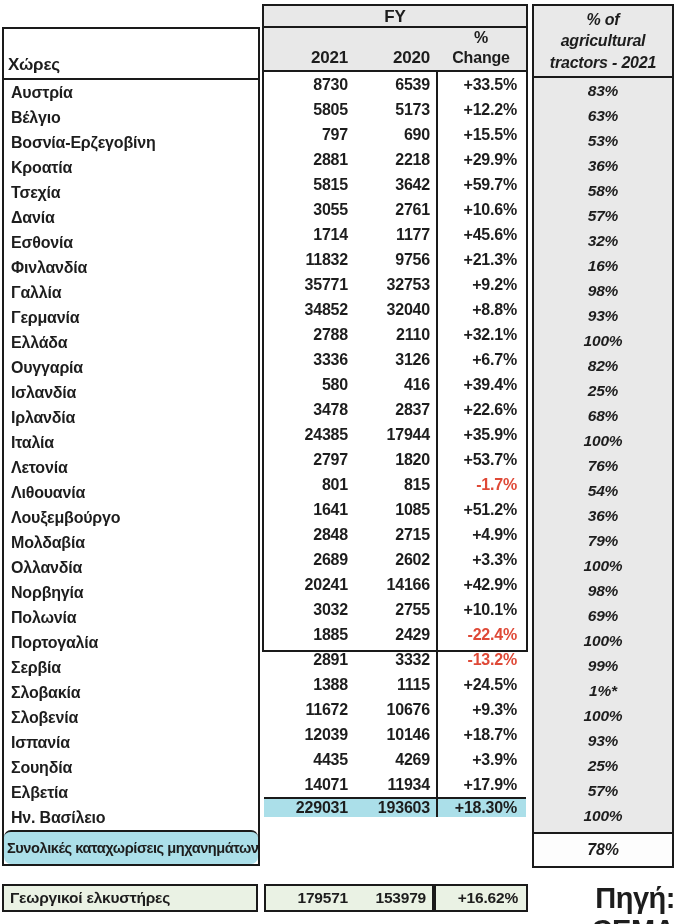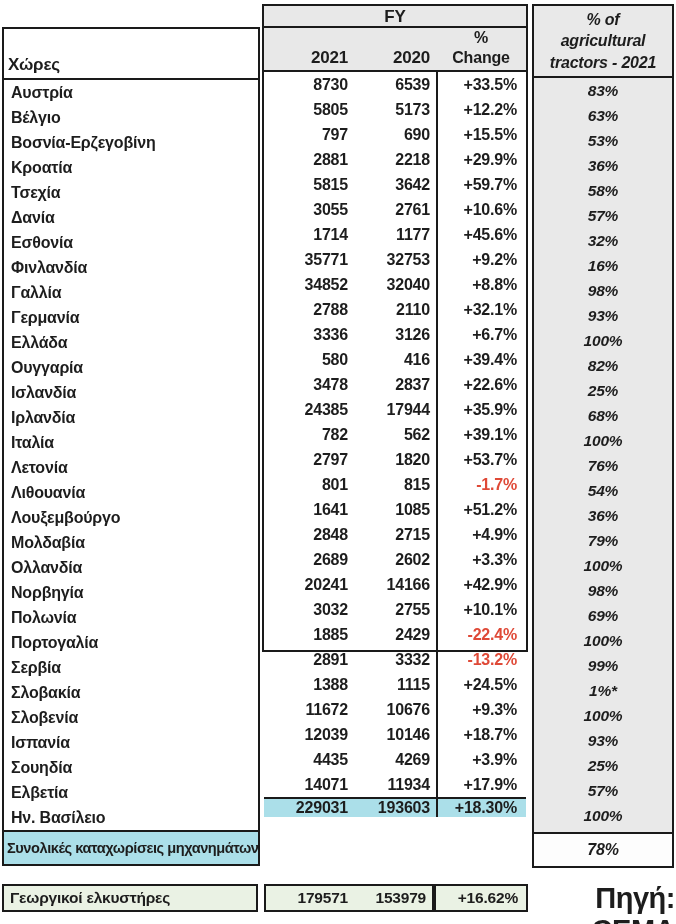--- a/index.html
+++ b/index.html
@@ -20,21 +20,21 @@
   }
   .panel{position:absolute;border:2px solid var(--border);background:#fff;}
 
   
   .left{left:2px;top:27px;width:258px;height:839px;display:flex;flex-direction:column;}
   .chead{height:51px;border-bottom:2px solid var(--border);display:flex;align-items:flex-end;
          padding:0 4px 3px 4px;font-size:17px;}
   .crow{height:25px;line-height:25px;padding-left:7px;font-size:16px;white-space:nowrap;}
   .ctotal{flex:1;border-top:2px solid var(--border);background:var(--total-bg);
           display:flex;align-items:center;padding-left:3px;font-size:14.6px;
-          letter-spacing:-0.45px;white-space:nowrap;}
+          letter-spacing:-0.45px;white-space:nowrap;border-radius:7px;}
 
   
   .mid{left:262px;top:4px;width:266px;height:648px;display:flex;flex-direction:column;}
   .fyhead{height:22px;line-height:22px;background:var(--hdr-bg);border-bottom:2px solid var(--border);
           text-align:center;font-size:17px;}
   .hgap{height:2px;background:#fff;}
   .subhead{height:48px;background:var(--hdr-bg);border-bottom:2px solid var(--border);
            display:flex;align-items:flex-end;font-size:17px;}
   .subhead .s1{width:90px;text-align:right;padding:0 6px 2px 0;}
   .subhead .s2{width:82px;text-align:right;padding:0 6px 2px 0;}
@@ -152,20 +152,25 @@
        <div class="c1">3055</div>
        <div class="c2">2761</div>
        <div class="c3">+10.6%</div>
      </div>
         <div class="nrow">
        <div class="c1">1714</div>
        <div class="c2">1177</div>
        <div class="c3">+45.6%</div>
      </div>
         <div class="nrow">
+       <div class="c1">11832</div>
+       <div class="c2">9756</div>
+       <div class="c3">+21.3%</div>
+     </div>
+        <div class="nrow">
        <div class="c1">35771</div>
        <div class="c2">32753</div>
        <div class="c3">+9.2%</div>
      </div>
         <div class="nrow">
        <div class="c1">34852</div>
        <div class="c2">32040</div>
        <div class="c3">+8.8%</div>
      </div>
         <div class="nrow">
@@ -185,25 +190,20 @@
      </div>
         <div class="nrow">
        <div class="c1">3478</div>
        <div class="c2">2837</div>
        <div class="c3">+22.6%</div>
      </div>
         <div class="nrow">
        <div class="c1">24385</div>
        <div class="c2">17944</div>
        <div class="c3">+35.9%</div>
-     </div>
-        <div class="nrow">
-       <div class="c1">782</div>
-       <div class="c2">562</div>
-       <div class="c3">+39.1%</div>
      </div>
         <div class="nrow">
        <div class="c1">2797</div>
        <div class="c2">1820</div>
        <div class="c3">+53.7%</div>
      </div>
         <div class="nrow">
        <div class="c1">801</div>
        <div class="c2">815</div>
        <div class="c3 neg">-1.7%</div>

